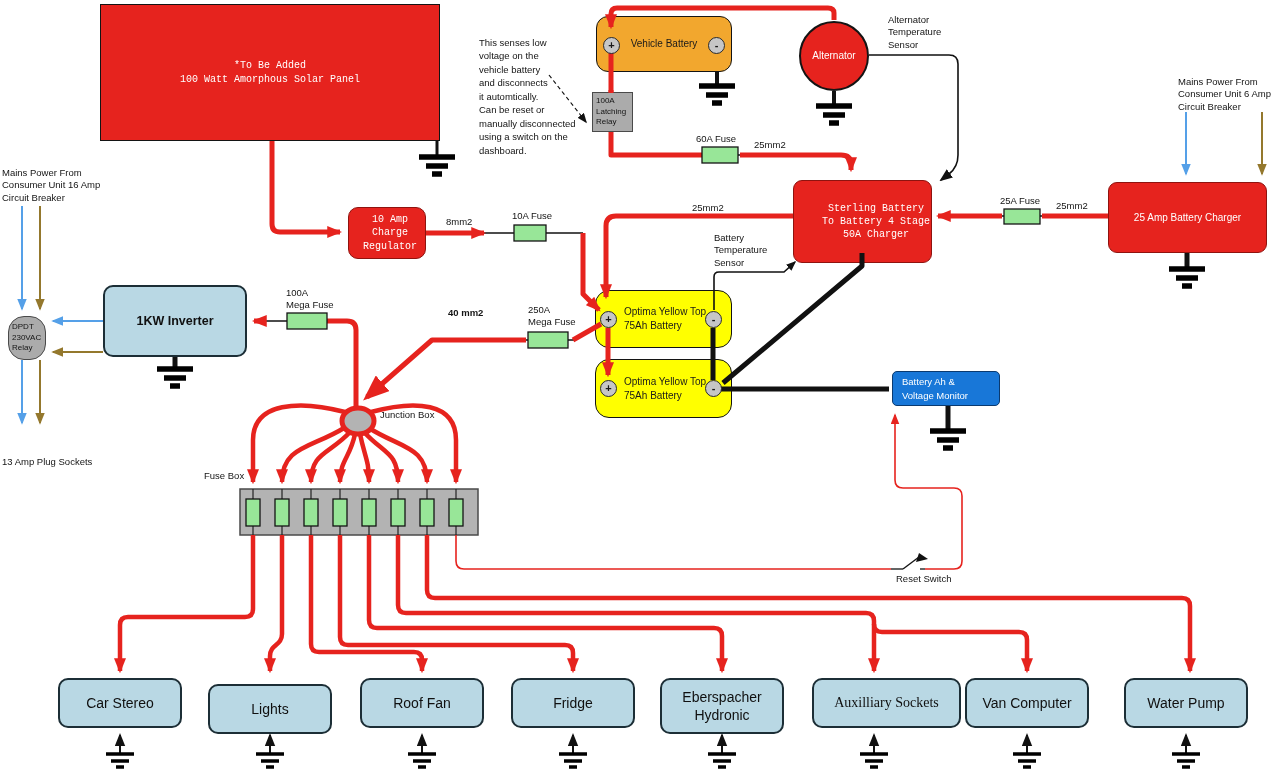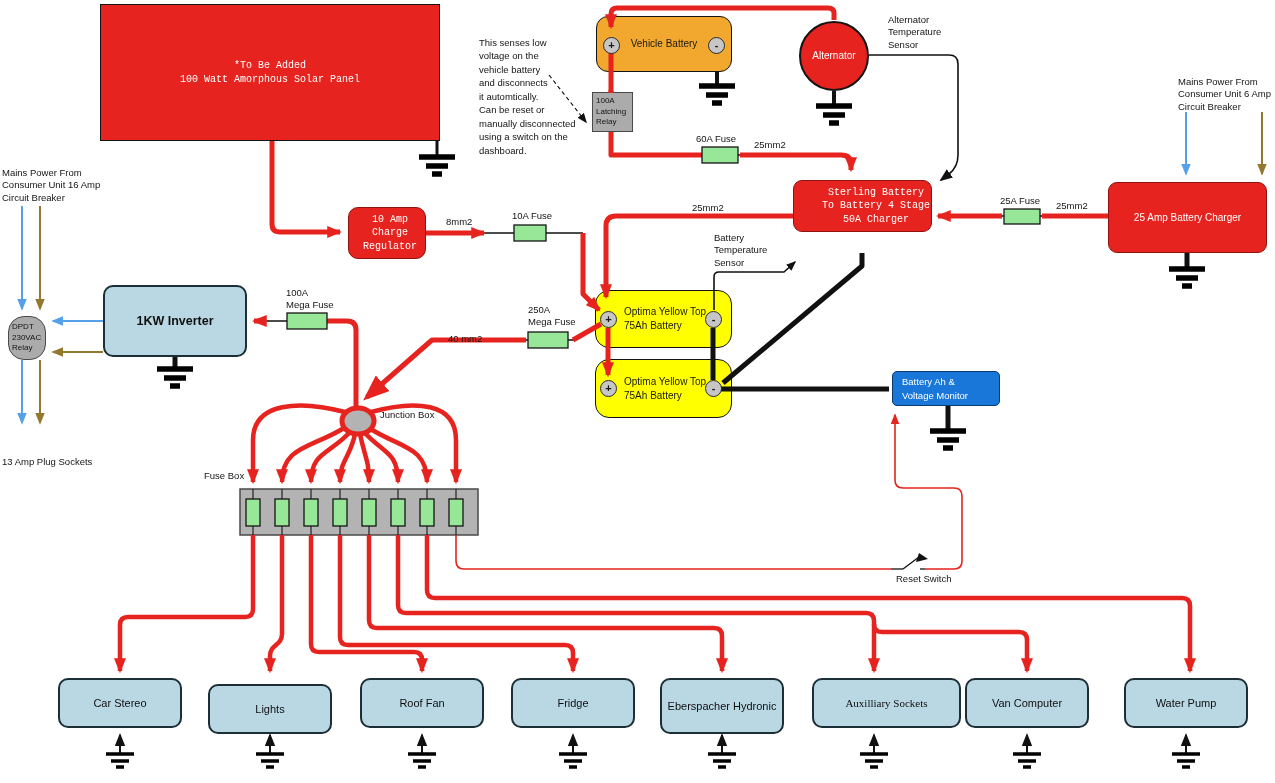--- a/index.html
+++ b/index.html
@@ -8,21 +8,21 @@
   svg.layer{position:absolute;left:0;top:0;pointer-events:none;}
   .under{z-index:1;} .over{z-index:4;}
   .box{position:absolute;z-index:2;display:flex;align-items:center;justify-content:center;
        text-align:center;white-space:pre-line;box-sizing:border-box;line-height:1.32;}
   .red{background:#e6231e;color:#fff;border:1px solid #8f130f;border-radius:9px;font-size:10px;}
   .panel{border-radius:0;border:1.5px solid #141414;text-align:left;}
   .leftal{justify-content:flex-start;text-align:center;font-family:Liberation Mono, monospace;}
   .orange{background:#f2a72e;border:1.5px solid #141414;border-radius:12px;color:#1a1a1a;font-size:10px;}
   .yellow{background:#ffff00;border:1.5px solid #141414;border-radius:14px;color:#1a1a1a;font-size:10px;
           justify-content:flex-start;text-align:left;padding-left:28px;line-height:1.4;}
-  .ltblue{background:#b9d8e4;border:2px solid #1c2e36;border-radius:10px;color:#101010;font-size:11px;}
+  .ltblue{background:#b9d8e4;border:2px solid #1c2e36;border-radius:10px;color:#101010;font-size:14px;}
   .blue{background:#1877d8;border:1.5px solid #0a3a70;border-radius:5px;color:#fff;font-size:9.5px;
         justify-content:flex-start;text-align:left;padding-left:9px;line-height:1.4;}
   .gray{background:#ababab;border:1px solid #4a4a4a;color:#141414;font-size:8px;border-radius:0;
         justify-content:flex-start;text-align:left;padding-left:3px;line-height:1.3;}
   .circle{border-radius:50%;}
   .bold{font-weight:bold;font-size:12.5px;}
   .lbl{position:absolute;z-index:3;font-size:9.5px;color:#141414;white-space:pre-line;line-height:1.3;}
   .note{font-size:9.5px;line-height:1.42;width:100px;}
   .term{position:absolute;z-index:5;width:17px;height:17px;border-radius:50%;background:#c6c6c6;
         border:1.5px solid #2a2a2a;color:#1a1a1a;font-size:11px;font-weight:bold;display:flex;
@@ -207,21 +207,21 @@
 Regulator</div>
 
   <div class="box orange" style="left:596px;top:16px;width:136px;height:56px;">Vehicle Battery</div>
 
   <div class="box gray" style="left:592px;top:92px;width:41px;height:40px;">100A
 Latching
 Relay</div>
 
   <div class="box red circle" style="left:799px;top:21px;width:70px;height:70px;border:2px solid #141414;">Alternator</div>
 
-  <div class="box red leftal" style="left:793px;top:180px;width:139px;height:52px;padding-left:28px;">Sterling Battery
+  <div class="box red leftal" style="left:793px;top:180px;width:139px;height:83px;padding-left:28px;">Sterling Battery
 To Battery 4 Stage
 50A Charger</div>
 
   <div class="box red" style="left:1108px;top:182px;width:159px;height:71px;">25 Amp Battery Charger</div>
 
   <div class="box ltblue bold" style="left:103px;top:285px;width:144px;height:72px;">1KW Inverter</div>
 
   <div class="box gray" style="left:8px;top:316px;width:38px;height:44px;border-radius:16px;">DPDT
 230VAC
 Relay</div>
@@ -281,21 +281,21 @@
   <div class="lbl" style="left:512px;top:210px;">10A Fuse</div>
   <div class="lbl" style="left:696px;top:133px;">60A Fuse</div>
   <div class="lbl" style="left:754px;top:139px;">25mm2</div>
   <div class="lbl" style="left:692px;top:202px;">25mm2</div>
   <div class="lbl" style="left:1000px;top:195px;">25A Fuse</div>
   <div class="lbl" style="left:1056px;top:200px;">25mm2</div>
   <div class="lbl" style="left:286px;top:287px;">100A
 Mega Fuse</div>
   <div class="lbl" style="left:528px;top:304px;">250A
 Mega Fuse</div>
-  <div class="lbl" style="left:448px;top:333px;">40 mm2</div>
+  <div class="lbl" style="left:448px;top:307px;font-weight:bold;">40 mm2</div>
 
   <svg class="layer over" width="1275" height="783" viewBox="0 0 1275 783">
     <g stroke="#e6231e" stroke-width="5" fill="none" stroke-linejoin="round">
       <path d="M834 20V13Q834 8 828 8H617Q611 8 611 14V27" marker-end="url(#aR)"></path>
       <path d="M611 52V93"></path>
       <path d="M793 216H616Q606 216 606 226V297" marker-end="url(#aR)"></path>
       <path d="M583 233V294L599 310" marker-end="url(#aR)"></path>
       <path d="M608 328V375" marker-end="url(#aR)"></path>
       <path d="M601 324L573 340"></path>
     </g>

